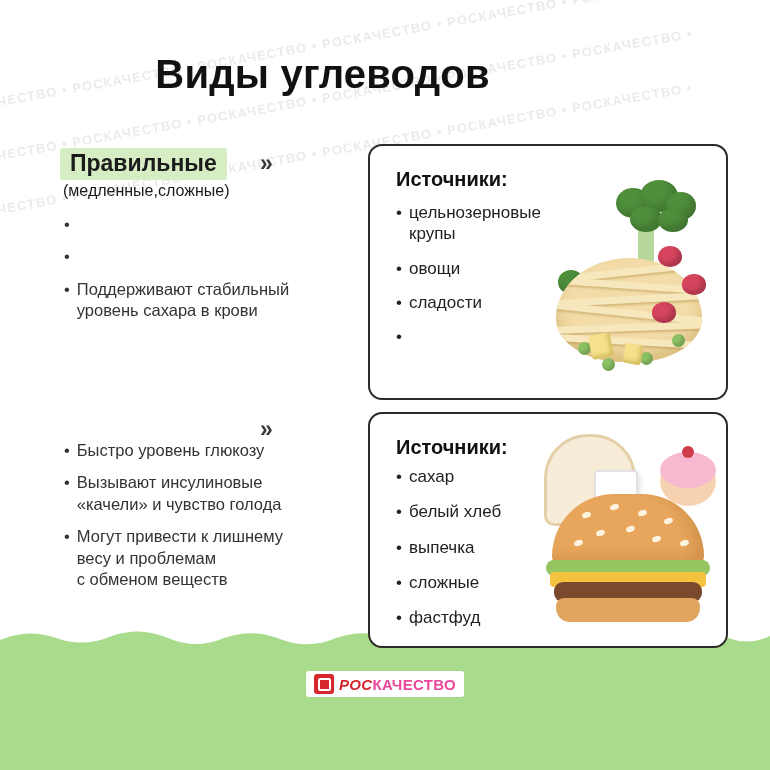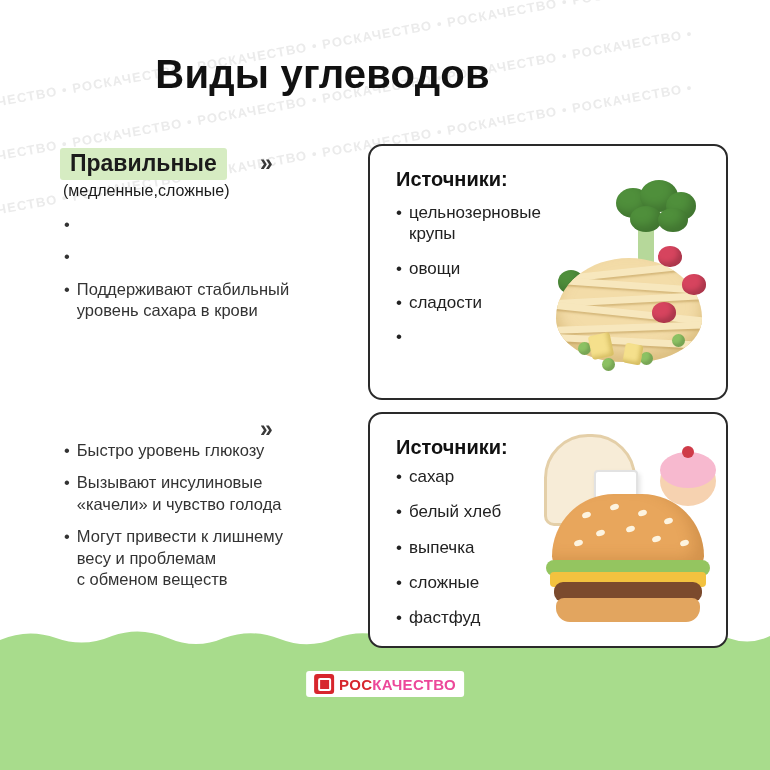--- a/index.html
+++ b/index.html
@@ -325,21 +325,21 @@
   .logo-mark-inner {
     width: 9px; height: 9px;
     border: 2px solid #ffffff;
     border-radius: 2px;
   }
   .logo-text {
     font-size: 15px;
     font-weight: bold;
     letter-spacing: .3px;
   }
-  .logo-ros { color: #d7262d; }
+  .logo-ros { color: #d7262d; font-style: italic; }
   .logo-kach { color: #ec4899; }
 </style>
 </head>
 <body>
 
 <div id="page">
 
   <div class="wm-layer">
     <div class="wm-row" style="top:18px;">РОСКАЧЕСТВО • РОСКАЧЕСТВО • РОСКАЧЕСТВО • РОСКАЧЕСТВО • РОСКАЧЕСТВО • РОСКАЧЕСТВО •</div>
     <div class="wm-row" style="top:72px;">РОСКАЧЕСТВО • РОСКАЧЕСТВО • РОСКАЧЕСТВО • РОСКАЧЕСТВО • РОСКАЧЕСТВО • РОСКАЧЕСТВО •</div>

